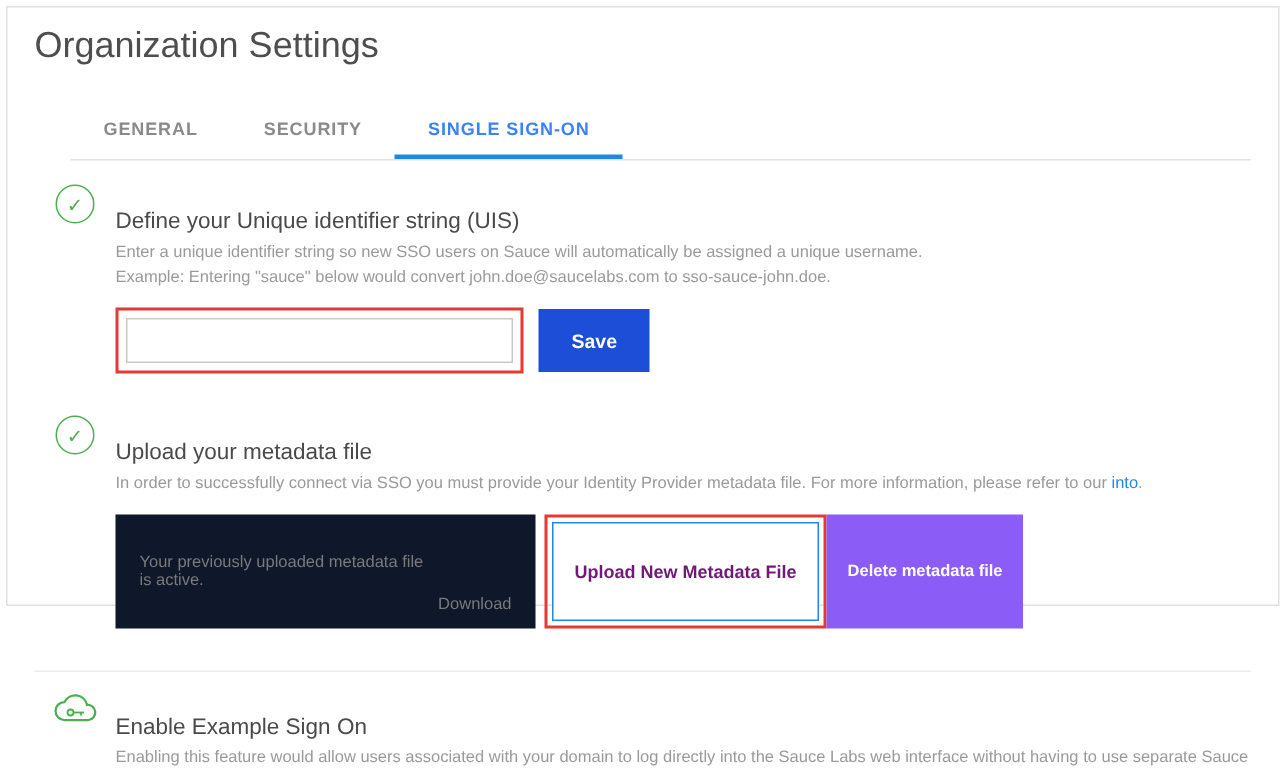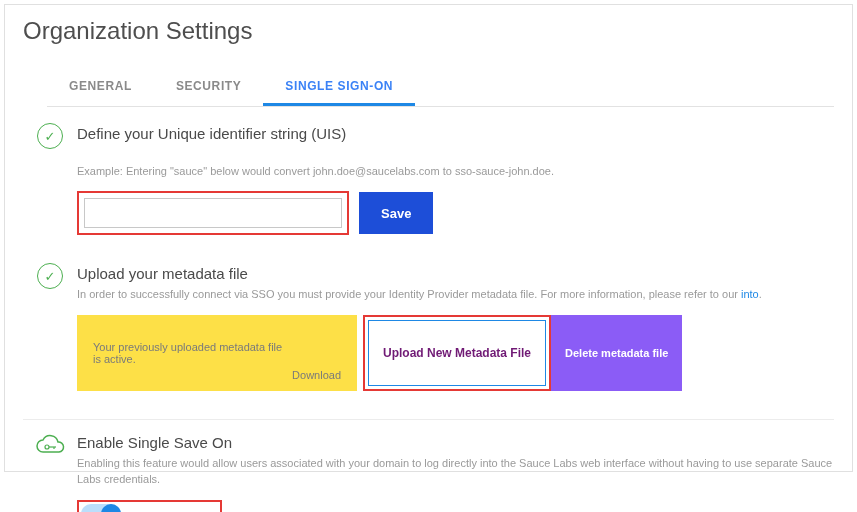--- a/index.html
+++ b/index.html
@@ -10,21 +10,21 @@
     color: #333;
     width: 857px;
     height: 512px;
     overflow: hidden;
   }
   .panel {
     border: 1px solid #e0e0e0;
     margin: 4px;
     padding: 12px 18px 18px 18px;
     width: 849px;
-    height: 468px;
+    height: 400px;
   }
   .page-title {
     font-size: 24px;
     font-weight: 300;
     color: #4e4e4e;
     margin: 0 0 14px 0;
   }
   .tabs {
     display: flex;
     border-bottom: 1px solid #e2e2e2;
@@ -77,21 +77,21 @@
     display: flex; align-items: center; justify-content: center;
     margin-top: 2px;
   }
   .cloud-circle svg { display:block; }
 
   .body-col { flex: 1; }
   .section-title {
     font-size: 15px;
     font-weight: 400;
     color: #4a4a4a;
-    margin: 4px 0 4px 0;
+    margin: 18px 0 4px 0;
   }
   .section-help {
     font-size: 11px;
     color: #9a9a9a;
     line-height: 1.5;
     margin: 0 0 12px 0;
   }
   .section-help a.link { color: #1e88e5; text-decoration: none; cursor: pointer; }
 
   .uis-row { display: flex; align-items: center; }
@@ -118,21 +118,21 @@
     margin-left: 10px;
     cursor: pointer;
   }
 
   .meta-bar {
     display: flex;
     align-items: stretch;
     margin-top: 2px;
   }
   .meta-active {
-    background: #fde047;
+    background: #0f172a;
     padding: 10px 16px;
     font-size: 11px;
     color: #7a7a7a;
     display: flex;
     align-items: center;
     max-width: 280px;
   }
   .meta-active a.link { margin-left: 4px; margin-top: 44px; }
   .upload-wrap {
     border: 2px solid #e53935;
@@ -223,21 +223,21 @@
   <div class="section-row">
     <div class="lead-col">
       <div class="step-circle">
         <span class="check">✓</span>
       </div>
       <div class="connector"></div>
     </div>
     <div class="body-col">
       <div class="section-title">Define your Unique identifier string (UIS)</div>
       <p class="section-help">
-        <br>
+        <span>Enter a unique identifier string so new SSO users on Sauce will automatically be assigned a unique username.</span><br>
         <span>Example: Entering "sauce" below would convert john.doe@saucelabs.com to sso-sauce-john.doe.</span>
       </p>
       <div class="uis-row">
         <span class="uis-input-wrap">
           <input class="uis-input" type="text" value="" style="">
         </span>
         <button class="btn-primary">Save</button>
       </div>
     </div>
   </div>
@@ -273,21 +273,21 @@
       <div class="cloud-circle">
         <svg width="32" height="22" viewBox="0 0 32 22">
           <path d="M9 18 a6 6 0 0 1 0-12 a8 8 0 0 1 15 2 a5 5 0 0 1 1 10 H9 Z" fill="none" stroke="#4caf50" stroke-width="1.5"></path>
           <circle cx="13" cy="13" r="2" fill="none" stroke="#4caf50" stroke-width="1.2"></circle>
           <line x1="15" y1="13" x2="22" y2="13" stroke="#4caf50" stroke-width="1.2"></line>
           <line x1="20" y1="13" x2="20" y2="15" stroke="#4caf50" stroke-width="1.2"></line>
         </svg>
       </div>
     </div>
     <div class="body-col">
-      <div class="section-title">Enable Single Save On</div>
+      <div class="section-title">Enable Example Sign On</div>
       <p class="section-help">Enabling this feature would allow users associated with your domain to log directly into the Sauce Labs web interface without having to use separate Sauce Labs credentials.</p>
       <div class="toggle-wrap">
         <div class="toggle">
             <div class="knob"></div>
           </div>
         <span class="toggle-label">Enabled</span>
       </div>
       <div></div>
       <div class="advanced">
         <span class="gear">✿</span>

